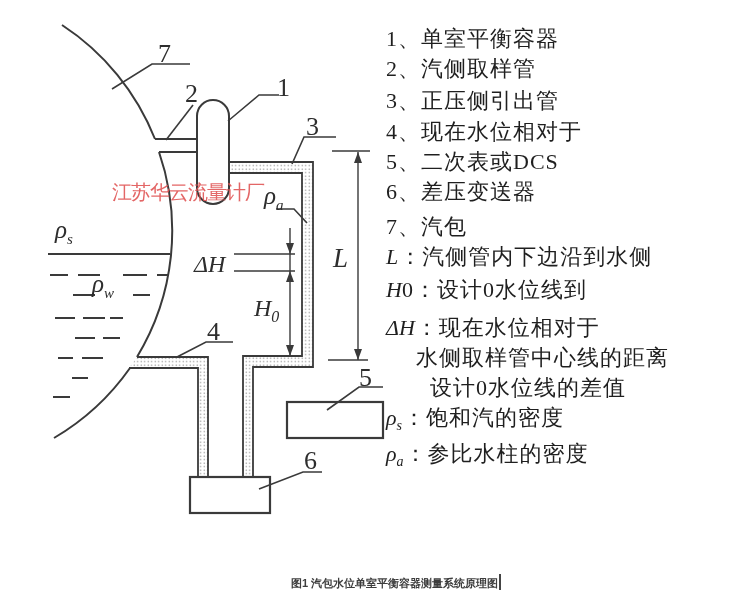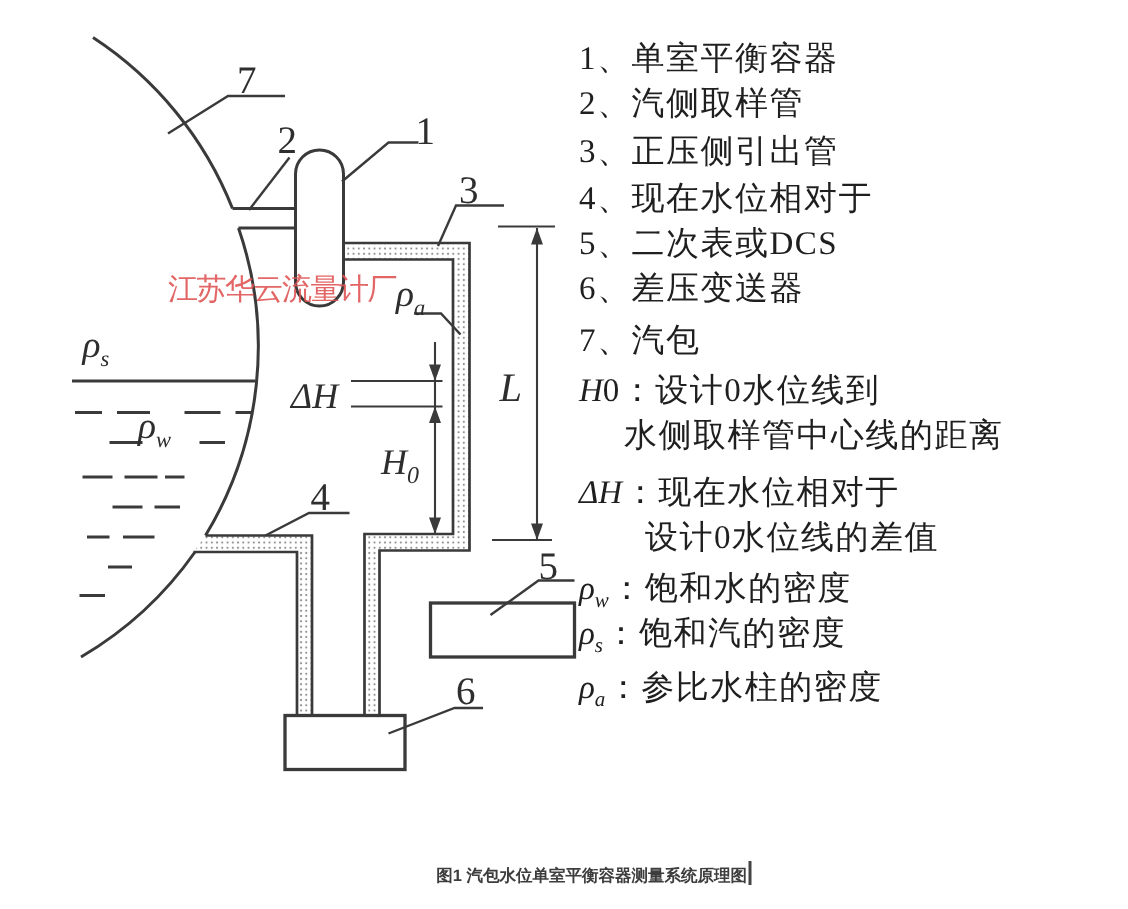--- a/index.html
+++ b/index.html
@@ -143,25 +143,25 @@
   </svg>
 
   <div id="legend">
     <div class="lg-line"><span class="lg-num">1</span><span class="lg-sep">、</span><span class="lg-txt">单室平衡容器</span></div>
     <div class="lg-line"><span class="lg-num">2</span><span class="lg-sep">、</span><span class="lg-txt">汽侧取样管</span></div>
     <div class="lg-line" style="margin-top:2px"><span class="lg-num">3</span><span class="lg-sep">、</span><span class="lg-txt">正压侧引出管</span></div>
     <div class="lg-line" style="margin-top:1px"><span class="lg-num">4</span><span class="lg-sep">、</span><span class="lg-txt">现在水位相对于</span></div>
     <div class="lg-line"><span class="lg-num">5</span><span class="lg-sep">、</span><span class="lg-txt">二次表或DCS</span></div>
     <div class="lg-line"><span class="lg-num">6</span><span class="lg-sep">、</span><span class="lg-txt">差压变送器</span></div>
     <div class="lg-line" style="margin-top:5px"><span class="lg-num">7</span><span class="lg-sep">、</span><span class="lg-txt">汽包</span></div>
+    <div class="lg-line"><span class="lg-var">L</span><span class="lg-sep">：</span><span class="lg-txt">汽侧管内下边沿到水侧</span></div>
     <div class="lg-line" style="margin-top:3px"><span class="lg-var">H</span><span class="lg-num">0</span><span class="lg-sep">：</span><span class="lg-txt">设计0水位线到</span></div>
+    <div class="lg-line" style="margin-top:8px"><span class="lg-var">ΔH</span><span class="lg-sep">：</span><span class="lg-txt">现在水位相对于</span></div>
     <div class="lg-line lg-cont" style="padding-left:30px">水侧取样管中心线的距离</div>
-    <div class="lg-line" style="margin-top:8px"><span class="lg-var">ΔH</span><span class="lg-sep">：</span><span class="lg-txt">现在水位相对于</span></div>
     <div class="lg-line lg-cont" style="padding-left:44px">设计0水位线的差值</div>
-    <div class="lg-line" style="margin-top:4px"><span class="lg-var"><span>ρ</span><sub>w</sub></span><span class="lg-sep">：</span><span class="lg-txt">饱和水的密度</span></div>
     <div class="lg-line"><span class="lg-var"><span>ρ</span><sub>s</sub></span><span class="lg-sep">：</span><span class="lg-txt">饱和汽的密度</span></div>
     <div class="lg-line" style="margin-top:6px"><span class="lg-var"><span>ρ</span><sub>a</sub></span><span class="lg-sep">：</span><span class="lg-txt">参比水柱的密度</span></div>
   </div>
 
   <div id="caption">
     <span>图1 汽包水位单室平衡容器测量系统原理图</span><span class="caret"></span>
   </div>
 
 </div>
 

